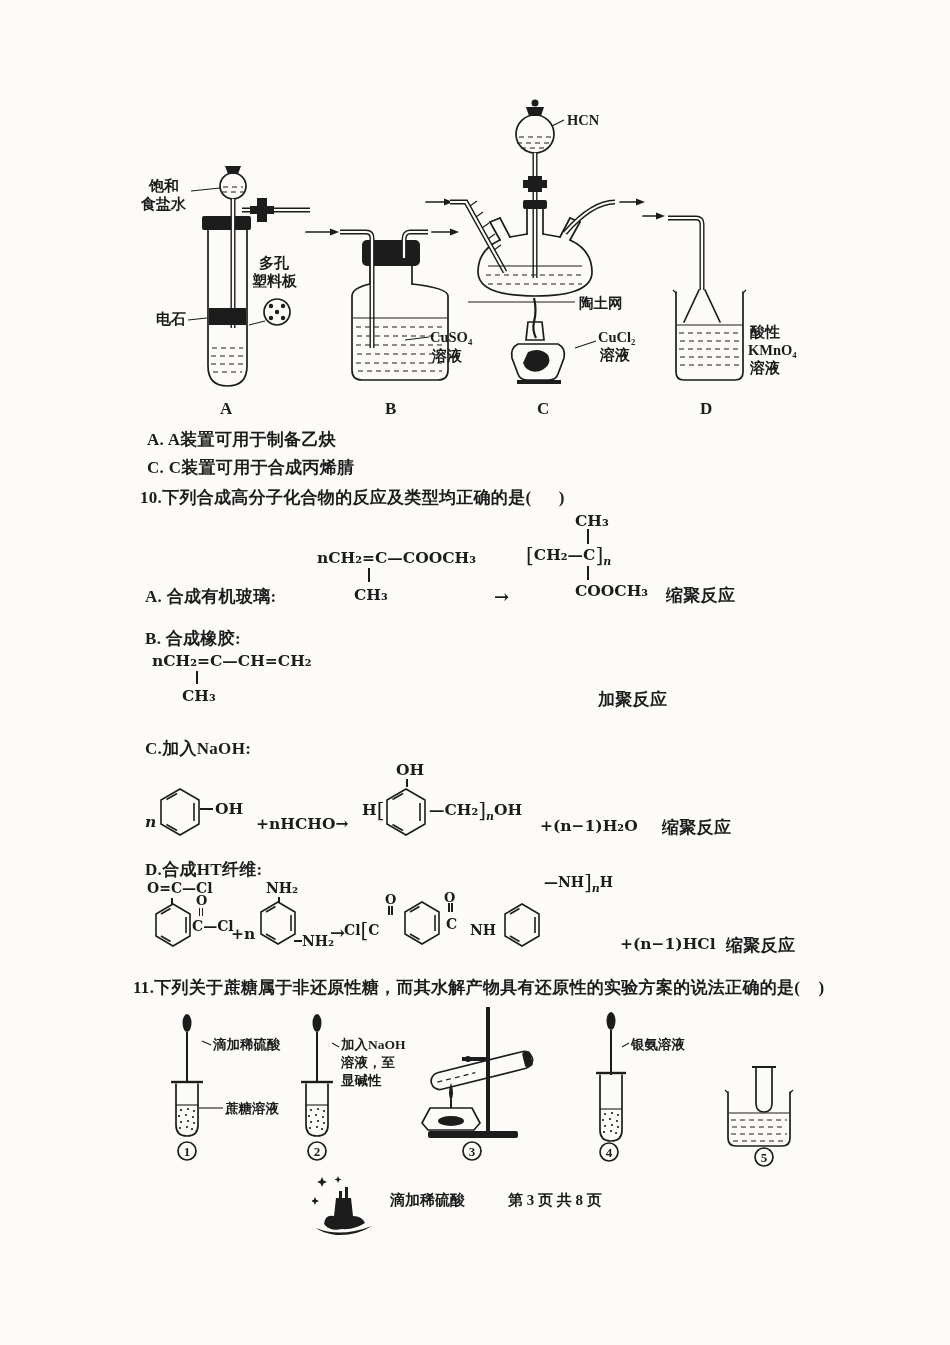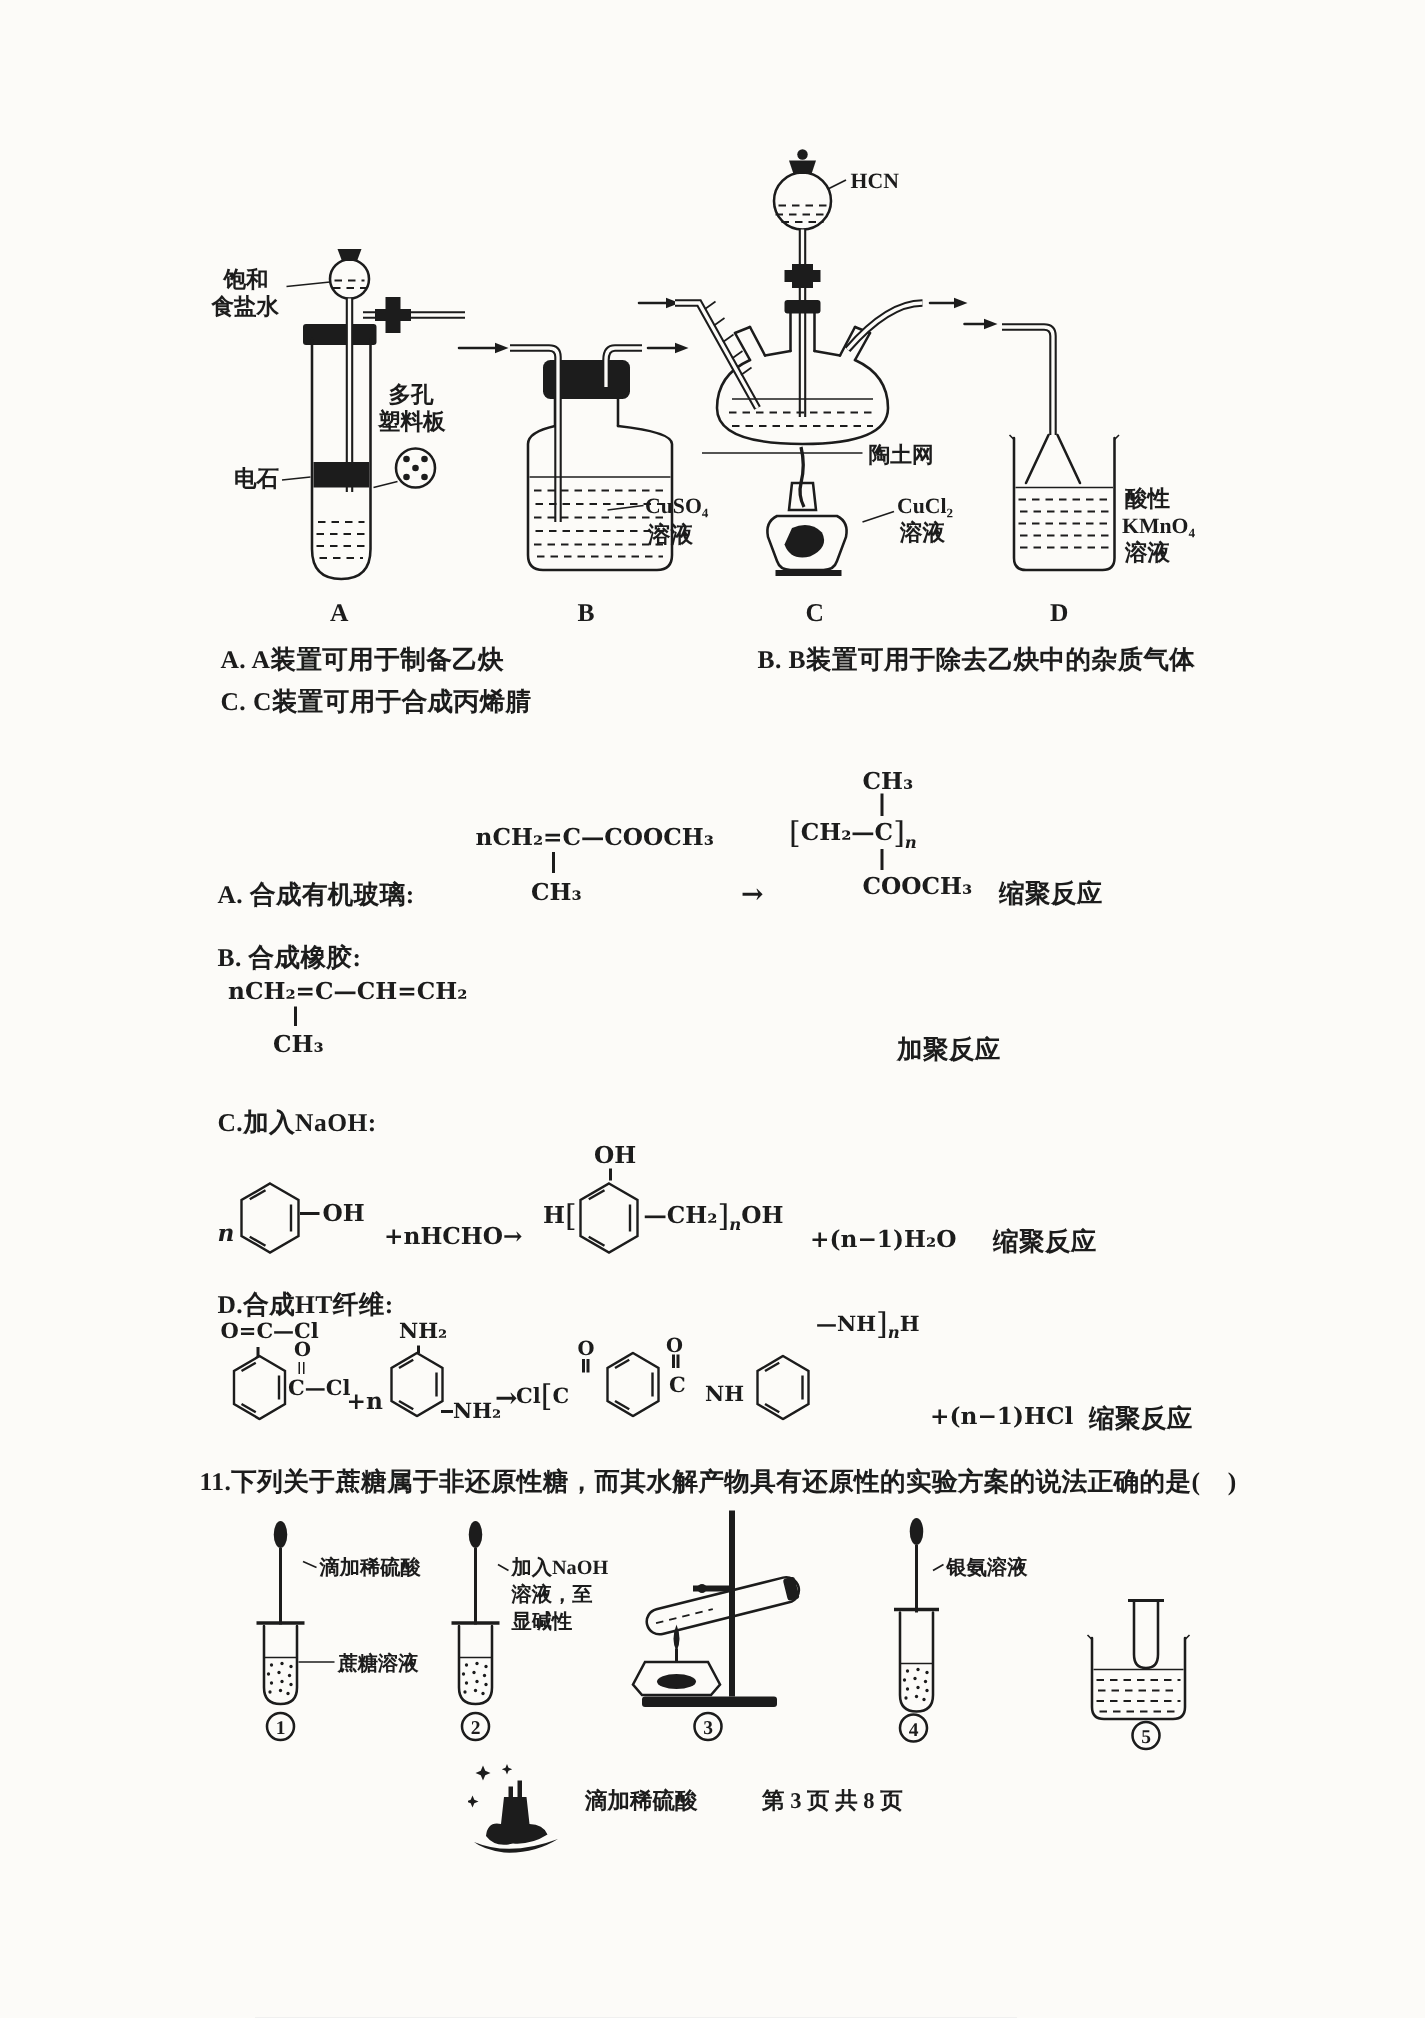--- a/index.html
+++ b/index.html
@@ -183,23 +183,23 @@
       <line class="dsh" x1="680" y1="267" x2="739" y2="267"></line>
       <line class="dsh" x1="680" y1="275" x2="739" y2="275"></line>
       <text x="750" y="247">酸性</text>
       <text class="chem" x="748" y="265">KMnO₄</text>
       <text x="750" y="283">溶液</text>
       <text class="cap" x="700" y="324">D</text>
     </g>
   </svg>
 
   <div class="t cn" style="left:147px;top:428px">A. A装置可用于制备乙炔</div>
-  <div class="t cn" style="left:505px;top:428px">B. B装置可用于除去乙炔中的杂质气体</div>
   <div class="t cn" style="left:147px;top:456px">C. C装置可用于合成丙烯腈</div>
 
+  <div class="t cn" style="left:140px;top:486px">10.下列合成高分子化合物的反应及类型均正确的是(      )</div>
 
   <div class="t cn" style="left:145px;top:585px">A. 合成有机玻璃:</div>
   <div class="t fm" style="left:317px;top:548px">nCH₂=C—COOCH₃</div>
   <div class="vb" style="left:368px;top:568px;height:14px"></div>
   <div class="t fm" style="left:354px;top:585px">CH₃</div>
   <div class="t fm" style="left:494px;top:586px;font-size:18px">→</div>
   <div class="t fm" style="left:575px;top:511px">CH₃</div>
   <div class="vb" style="left:587px;top:529px;height:15px"></div>
   <div class="t fm" style="left:526px;top:543px"><span class="br">[</span><span>CH₂—C</span><span class="br">]</span><span class="sb">n</span></div>
   <div class="vb" style="left:587px;top:566px;height:14px"></div>

